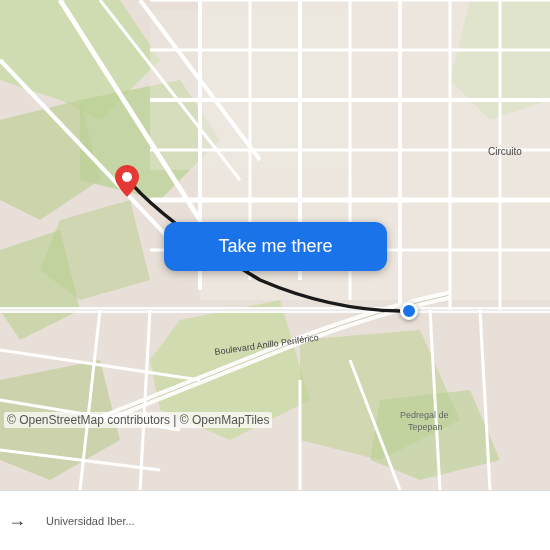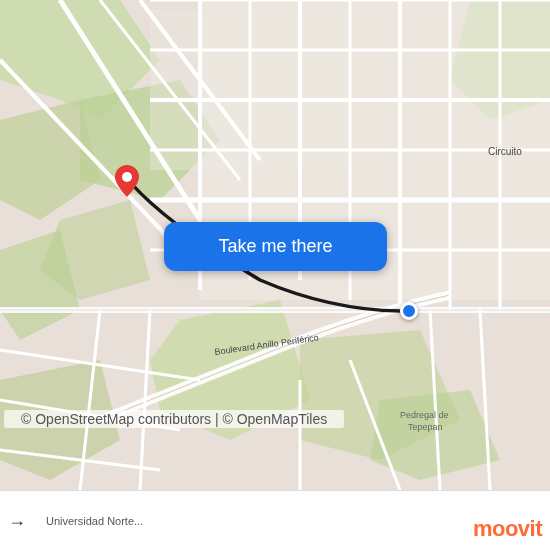--- a/index.html
+++ b/index.html
@@ -142,25 +142,25 @@
       font-size: 22px;
       font-weight: bold;
       color: #ff6b35;
       letter-spacing: -0.5px;
     }
 
     #osm-credit {
       position: absolute;
       bottom: 62px;
       left: 4px;
-      font-size: 14px;
+      font-size: 12px;
       color: #555;
       z-index: 15;
       background: rgba(255,255,255,0.7);
-      padding: 1px 17px;
+      padding: 1px 3px;
       border-radius: 2px;
     }
   </style>
 </head>
 <body>
 
 <div id="map-container">
 
   <svg id="map-svg" viewBox="0 0 550 490" xmlns="http://www.w3.org/2000/svg">
 
@@ -241,18 +241,15 @@
 
   <button id="take-me-there-btn">Take me there</button>
 
   <div id="osm-credit">© OpenStreetMap contributors | © OpenMapTiles</div>
 
 </div>
 
 <div id="footer">
   <span class="footer-arrow">→</span>
   <div id="footer-right">
-    <span class="footer-label">Universidad Norte...</span>
-  </div>
-  <div id="moovit-logo">
-    <span id="moovit-text">moovit</span>
+    <span class="footer-label">Universidad Iber...</span>
   </div>
 </div>
 
 </body></html>

